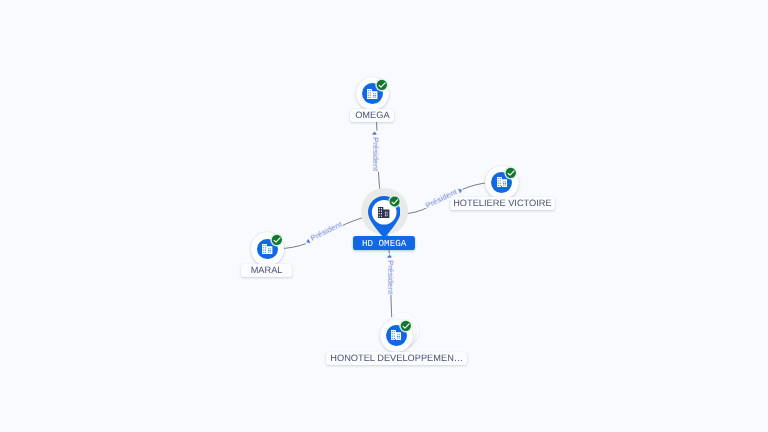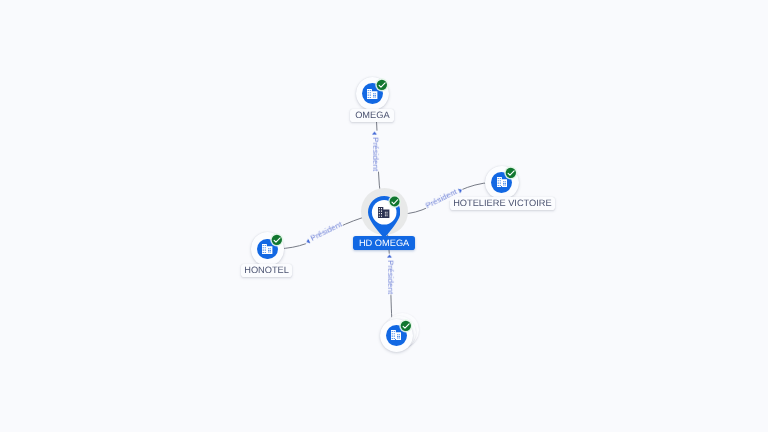--- a/index.html
+++ b/index.html
@@ -8,21 +8,21 @@
        font-family:"Liberation Sans",sans-serif;
        -webkit-font-smoothing:antialiased;text-rendering:geometricPrecision;}
   #canvas{position:relative;width:768px;height:432px;background:#f9fafd;}
   .chip span,.edgelabel{transform:translateZ(0);}
   .layer{position:absolute;left:0;top:0;width:768px;height:432px;}
   .chip{position:absolute;border-radius:2.8px;white-space:nowrap;box-sizing:border-box;
         display:flex;align-items:center;justify-content:center;line-height:1;}
   .chip-plain{background:#fbfcfe;color:#4a5270;
         box-shadow:0 1px 2.5px rgba(70,76,104,.22),0 0 1px rgba(70,76,104,.15);}
   .chip-center{background:#1268e3;color:#ffffff;
-        box-shadow:0 1px 2.5px rgba(20,70,150,.30);}
+        box-shadow:0 1px 2.5px rgba(20,70,150,.30);font-family:Liberation Mono, monospace;}
   .edgelabel{position:absolute;color:#7385d8;font-size:7.8px;white-space:nowrap;
         transform-origin:50% 50%;letter-spacing:0.1px;background:#f9fafd;
         padding:0.5px 1px;line-height:1.25;}
   .edgelabel .ar{font-size:7px;color:#2f5ad2;}
 </style>
 </head>
 <body>
 
 <div id="canvas">
   <svg class="layer" id="edges" viewBox="0 0 768 432" xmlns="http://www.w3.org/2000/svg">
@@ -118,21 +118,24 @@
       <div class="chip chip-center" style="font-size: 9.25px; height: 14.2px; width: 61.6px; top: 236.3px; left: 353.3px;">
         <span>HD OMEGA</span>
       </div>
       <div class="chip chip-plain" style="font-size: 9.25px; height: 13.2px; width: 44.2px; top: 109.3px; left: 350.3px;">
         <span>OMEGA</span>
       </div>
       <div class="chip chip-plain" style="font-size: 9.25px; height: 13.2px; width: 105.5px; top: 197.3px; left: 449.7px;">
         <span>HOTELIERE VICTOIRE</span>
       </div>
       <div class="chip chip-plain" style="font-size: 9.25px; height: 13.2px; width: 50.4px; top: 263.7px; left: 241.4px;">
-        <span>HONOTEL</span>
+        <span>MARAL</span>
+      </div>
+      <div class="chip chip-plain" style="font-size: 9.25px; height: 13.2px; width: 141.6px; top: 351.9px; left: 325.9px;">
+        <span>HONOTEL DEVELOPPEMEN…</span>
       </div>
       <div class="edgelabel" style="left: 355.289px; top: 146.133px; transform: translateZ(0px) rotate(90deg);"><span class="ar" style="display: inline-block; vertical-align: -1.4px; margin-right: 2.2px;"><svg viewBox="0 0 3.4 5.2" width="3.4" height="5.2" style="display: block;">
             <path d="M0 2.6 L3.4 0 L2.7 2.6 L3.4 5.2 Z" fill="#2f5ad2"></path>
           </svg></span><span>Président</span></div>
       <div class="edgelabel" style="left: 423.289px; top: 192.133px; transform: translateZ(0px) rotate(-26.5deg);"><span>Président</span><span class="ar" style="display: inline-block; vertical-align: -1.4px; margin-left: 2.2px;"><svg viewBox="0 0 3.4 5.2" width="3.4" height="5.2" style="display: block;">
             <path d="M3.4 2.6 L0 0 L0.7 2.6 L0 5.2 Z" fill="#2f5ad2"></path>
           </svg></span></div>
       <div class="edgelabel" style="left: 302.889px; top: 226.933px; transform: translateZ(0px) rotate(-26.5deg);"><span class="ar" style="display: inline-block; vertical-align: -1.4px; margin-right: 2.2px;"><svg viewBox="0 0 3.4 5.2" width="3.4" height="5.2" style="display: block;">
             <path d="M0 2.6 L3.4 0 L2.7 2.6 L3.4 5.2 Z" fill="#2f5ad2"></path>
           </svg></span><span>Président</span></div>

